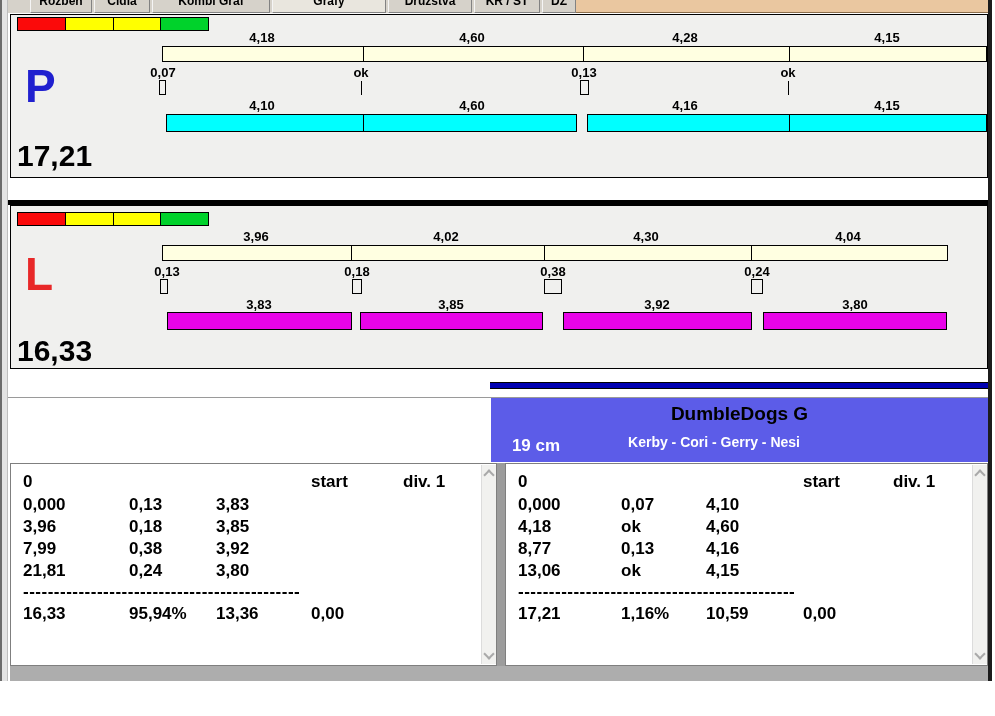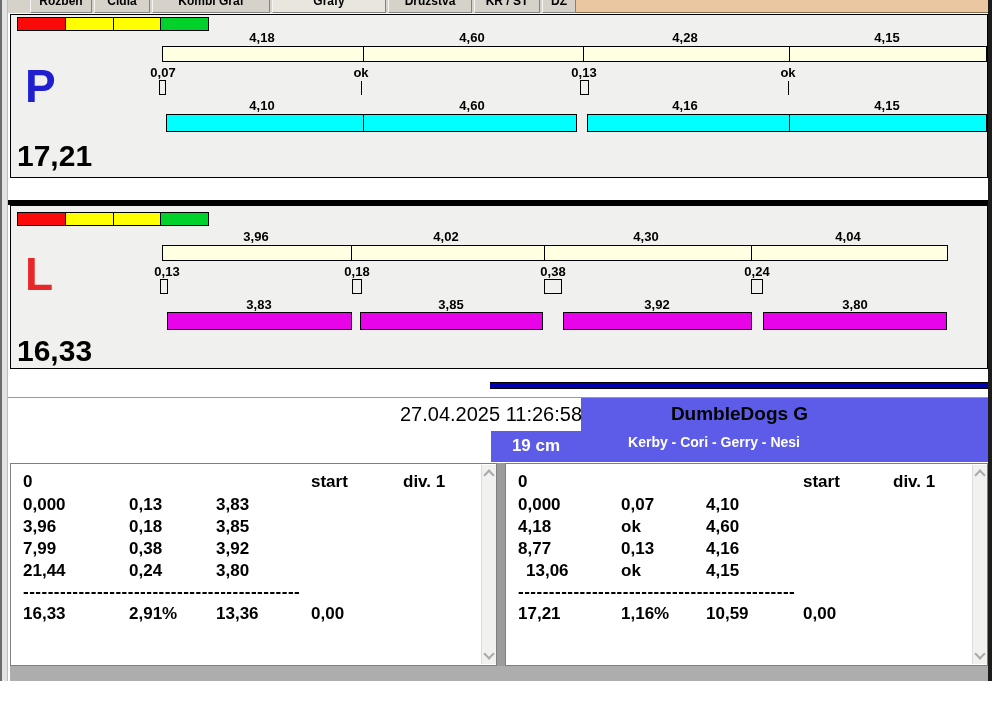--- a/index.html
+++ b/index.html
@@ -179,21 +179,20 @@
   <div class="blue-line"></div>
   <div class="bottom-hairline"></div>
 
 
   <div class="team-header" id="hdr-right">
     <div class="height-label" style="left:0;width:90px;">19 cm</div>
     <div class="team-name" style="left:0;width:497px;">DumbleDogs G</div>
     <div class="team-dogs" style="left:0;width:446px;">Kerby - Cori - Gerry - Nesi</div>
   </div>
 
-  <div class="datetime-box">27.04.2025 11:26:58</div>
 
   <div class="ttable" id="table-left">
     <div class="trow" style="top:7px;">
       <span class="cell" style="left:12px;">0</span>
       <span class="cell" style="left:300px;">start</span>
       <span class="cell" style="left:392px;">div. 1</span>
     </div>
     <div class="trow" style="top:30px;">
       <span class="cell" style="left:12px;">0,000</span>
       <span class="cell" style="left:118px;">0,13</span>
@@ -203,28 +202,28 @@
       <span class="cell" style="left:12px;">3,96</span>
       <span class="cell" style="left:118px;">0,18</span>
       <span class="cell" style="left:205px;">3,85</span>
     </div>
     <div class="trow" style="top:74px;">
       <span class="cell" style="left:12px;">7,99</span>
       <span class="cell" style="left:118px;">0,38</span>
       <span class="cell" style="left:205px;">3,92</span>
     </div>
     <div class="trow" style="top:96px;">
-      <span class="cell" style="left:12px;">21,44</span>
+      <span class="cell" style="left:12px;">21,81</span>
       <span class="cell" style="left:118px;">0,24</span>
       <span class="cell" style="left:205px;">3,80</span>
     </div>
     <div class="trow dash-row" style="top:117px;left:12px;">---------------------------------------------</div>
     <div class="trow" style="top:139px;">
       <span class="cell" style="left:12px;">16,33</span>
-      <span class="cell" style="left:118px;">2,91%</span>
+      <span class="cell" style="left:118px;">95,94%</span>
       <span class="cell" style="left:205px;">13,36</span>
       <span class="cell" style="left:300px;">0,00</span>
     </div>
     <div class="vscroll" style="left:470px;">
       <span class="chev up"></span>
       <span class="chev down"></span>
     </div>
   </div>
 
   <div class="mid-strip"></div>
@@ -244,21 +243,21 @@
       <span class="cell" style="left:12px;">4,18</span>
       <span class="cell" style="left:115px;">ok</span>
       <span class="cell" style="left:200px;">4,60</span>
     </div>
     <div class="trow" style="top:74px;">
       <span class="cell" style="left:12px;">8,77</span>
       <span class="cell" style="left:115px;">0,13</span>
       <span class="cell" style="left:200px;">4,16</span>
     </div>
     <div class="trow" style="top:96px;">
-      <span class="cell" style="left:20px;">13,06</span>
+      <span class="cell" style="left:12px;">13,06</span>
       <span class="cell" style="left:115px;">ok</span>
       <span class="cell" style="left:200px;">4,15</span>
     </div>
     <div class="trow dash-row" style="top:117px;left:12px;">---------------------------------------------</div>
     <div class="trow" style="top:139px;">
       <span class="cell" style="left:12px;">17,21</span>
       <span class="cell" style="left:115px;">1,16%</span>
       <span class="cell" style="left:200px;">10,59</span>
       <span class="cell" style="left:297px;">0,00</span>
     </div>

